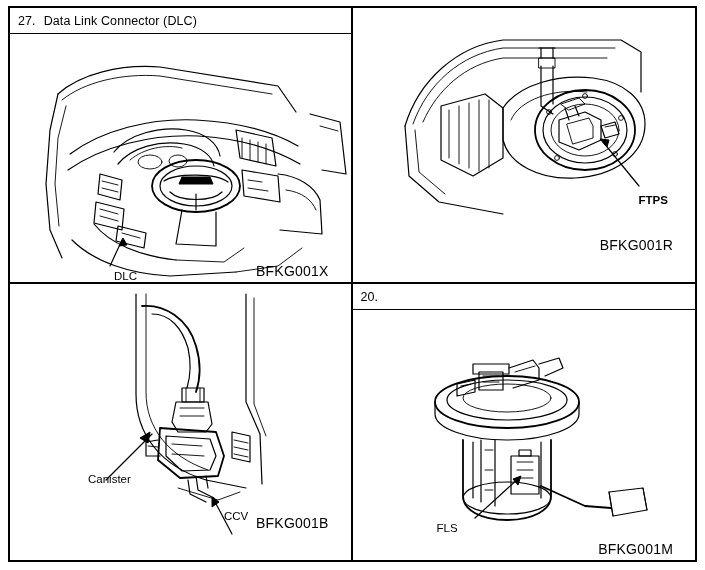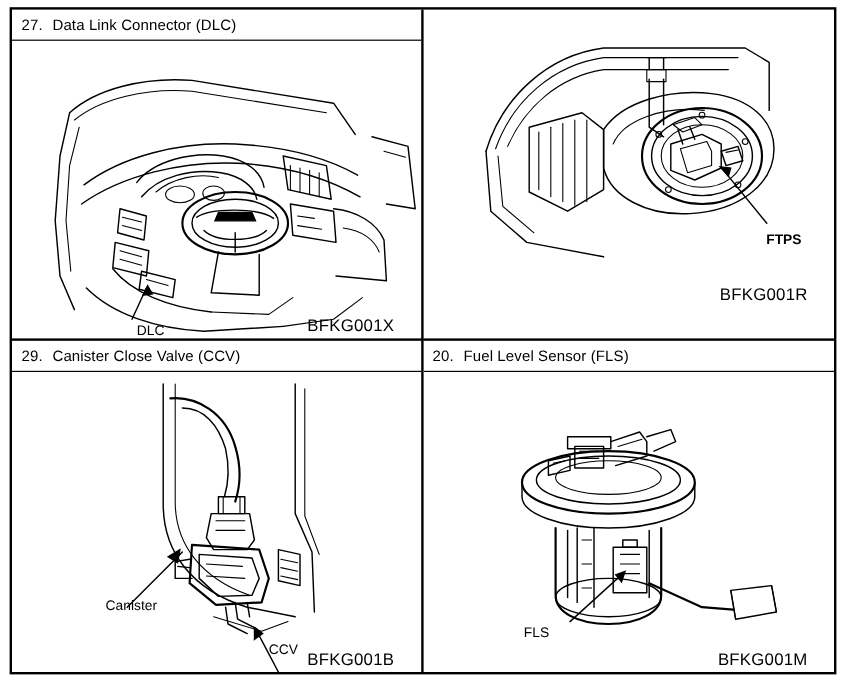--- a/index.html
+++ b/index.html
@@ -201,24 +201,20 @@
 
         <path class="ln" d="M250 134 L286 178"></path>
         <path class="fillblk" d="M247 131 L254 139 L256 132 Z"></path>
       </svg>
       <div class="callout" style="left:286px; top:186px;font-weight:bold;">FTPS</div>
       <div class="code">BFKG001R</div>
     </div>
   </div>
 
   <div class="panel border-right">
-    <div class="panel-header">
-      <span class="panel-num">29.</span>
-      <span>Canister Close Valve (CCV)</span>
-    </div>
     <div class="panel-body">
       <svg class="art" width="344" height="252" viewBox="0 0 344 252">
 
         <path class="ln" d="M126 10 L126 110 C126 150 150 182 196 196 L236 204"></path>
         <path class="ln-thin" d="M136 10 L136 108 C136 144 158 172 198 186"></path>
         <path class="ln" d="M236 10 L236 118 L250 150 L252 200"></path>
         <path class="ln-thin" d="M244 14 L244 120 L256 152"></path>
 
         <path class="ln" d="M222 148 L240 152 L240 178 L222 174 Z"></path>
         <path class="ln-thin" d="M224 156 L238 159"></path>
@@ -258,21 +254,20 @@
       </svg>
       <div class="callout" style="left:78px; top:189px;">Canister</div>
       <div class="callout" style="left:214px; top:226px;">CCV</div>
       <div class="code">BFKG001B</div>
     </div>
   </div>
 
   <div class="panel">
     <div class="panel-header">
       <span class="panel-num">20.</span>
-      <span>Fuel Level Sensor (FLS)</span>
     </div>
     <div class="panel-body">
       <svg class="art" width="343" height="252" viewBox="0 0 343 252">
 
         <ellipse class="ln-thick" cx="154" cy="92" rx="72" ry="26"></ellipse>
         <path class="ln" d="M82 92 L82 104 C82 118 114 130 154 130 C194 130 226 118 226 104 L226 92"></path>
         <ellipse class="ln" cx="154" cy="90" rx="60" ry="20"></ellipse>
         <ellipse class="ln-thin" cx="154" cy="88" rx="44" ry="14"></ellipse>
 
         <path class="ln" d="M126 62 L126 80 L150 80 L150 62 Z"></path>

